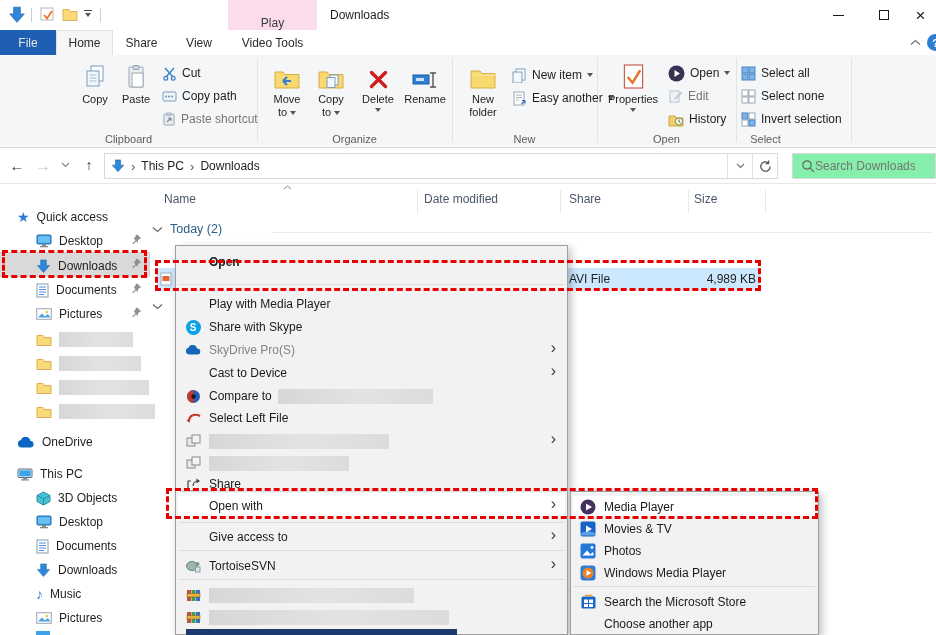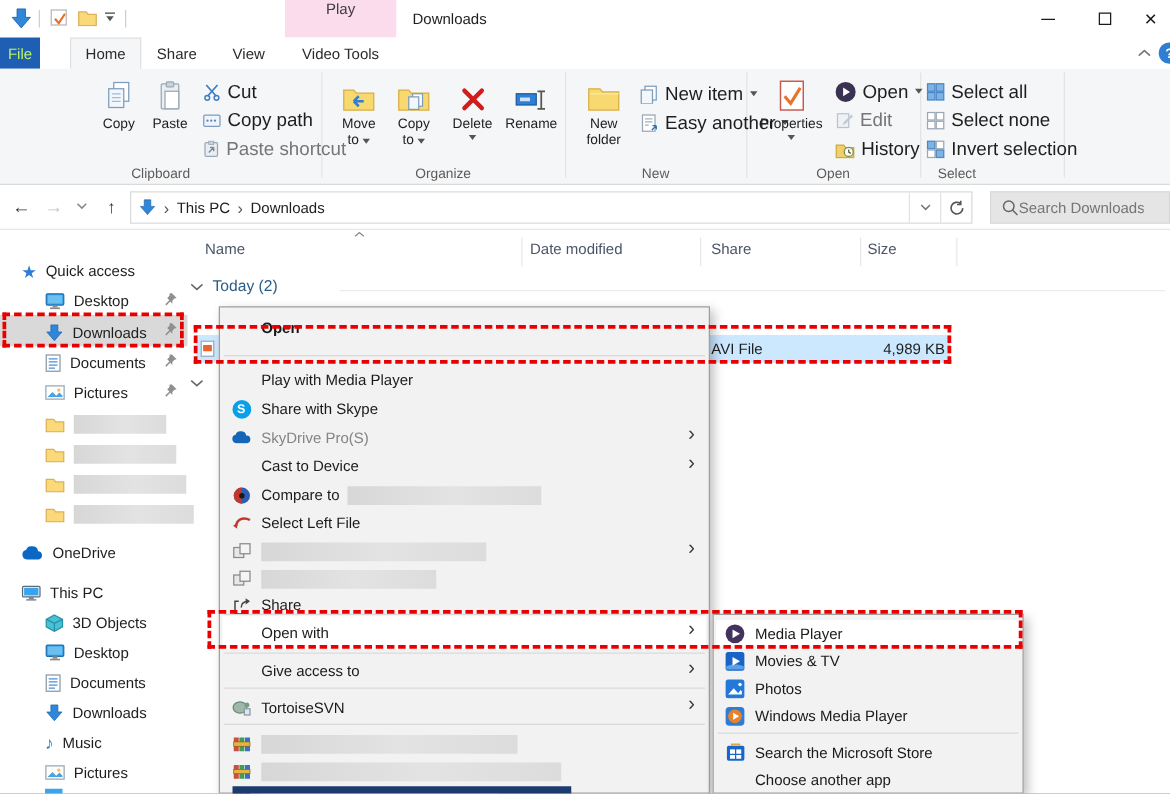--- a/index.html
+++ b/index.html
@@ -6,61 +6,61 @@
   html,body{background:#888}
   .win{position:relative;width:936px;height:635px;background:#fff;overflow:hidden;
        font-family:"Liberation Sans","DejaVu Sans",sans-serif;font-size:12px;color:#1e1e1e;}
   .abs{position:absolute}
   svg{display:block}
 
   
   .titlebar{position:absolute;inset:0 0 auto 0;height:30px;background:#fff}
   .qat-sep{position:absolute;top:8px;width:1px;height:14px;background:#cfcfcf}
   .play-tab{position:absolute;left:228px;top:0;width:89px;height:30px;background:#fbdcec;
-            display:flex;align-items:flex-start;justify-content:center;color:#3c3c3c}
+            display:flex;align-items:flex-end;justify-content:center;color:#3c3c3c}
   .win-title{position:absolute;left:330px;top:8px;color:#1e1e1e}
   .ctrl{position:absolute;top:0;width:44px;height:30px;display:flex;align-items:center;justify-content:center;color:#1a1a1a}
   .min-glyph{width:11px;height:1px;background:#1a1a1a}
   .max-glyph{width:10px;height:10px;border:1px solid #1a1a1a}
   .close-glyph{font-size:17px;line-height:1}
 
   
   .tabrow{position:absolute;top:30px;left:0;right:0;height:25px;background:#fff}
   .tab{position:absolute;top:0;height:25px;display:flex;align-items:center;justify-content:center;color:#2b2b2b}
-  .tab-file{left:0;width:32px;background:#1e5fb4;color:#bef264}
+  .tab-file{left:0;width:56px;background:#1e5fb4;color:#e5e5e5}
   .tab-home{left:56px;width:57px;background:#f5f6f7;border:1px solid #e1e1e1;border-bottom:none}
   .tab-share{left:113px;width:57px}
   .tab-view{left:170px;width:58px}
   .tab-video{left:228px;width:89px}
   .ribbon-collapse{position:absolute;left:910px;top:9px}
   .help-circle{position:absolute;left:927px;top:4px;width:17px;height:17px;border-radius:50%;
                background:#2e7ed3;color:#fff;font-size:11px;font-weight:bold;
                display:flex;align-items:center;justify-content:center}
 
   
   .ribbon{position:absolute;top:55px;left:0;right:0;height:93px;background:#f5f6f7;border-bottom:1px solid #dadada}
   .rsep{position:absolute;top:3px;width:1px;height:84px;background:#e4e4e4}
   .rgroup-label{position:absolute;bottom:2px;text-align:center;font-size:11px;color:#5c5c5c}
   .rlg{position:absolute;top:5px;display:flex;flex-direction:column;align-items:center;
        font-size:11px;line-height:1.2;text-align:center;color:#1e1e1e}
   .rlg .ic{height:30px;display:flex;align-items:flex-end;justify-content:center;margin-bottom:3px}
-  .rsm{position:absolute;display:flex;align-items:center;gap:5px;height:20px;font-size:15px;color:#1e1e1e}
+  .rsm{position:absolute;display:flex;align-items:center;gap:5px;height:20px;font-size:12px;color:#1e1e1e}
   .gray-t{color:#767676}
   .caret{width:0;height:0;border-left:3px solid transparent;border-right:3px solid transparent;border-top:4px solid #555;display:inline-block}
   .caret-row{display:flex;align-items:center;gap:3px}
 
   
   .addrbar{position:absolute;top:148px;left:0;right:0;height:36px;background:#fff;border-bottom:1px solid #e6e6e6}
   .navbtn{position:absolute;top:4px;width:26px;height:26px;display:flex;align-items:center;justify-content:center;font-size:15px;color:#333}
   .addrbox{position:absolute;left:104px;top:5px;width:674px;height:26px;background:#fff;border:1px solid #dadada;
            display:flex;align-items:center}
   .crumb-sep{color:#555;font-size:13px;padding:0 6px}
   .addr-right{position:absolute;right:0;top:0;height:24px;display:flex}
   .addr-rbtn{width:25px;height:24px;border-left:1px solid #e3e3e3;display:flex;align-items:center;justify-content:center}
-  .searchbox{position:absolute;left:792px;top:5px;width:144px;height:26px;background:#e5e5e5;border:1px solid #dadada;
+  .searchbox{position:absolute;left:792px;top:5px;width:144px;height:26px;background:#86efac;border:1px solid #dadada;
              display:flex;align-items:center;gap:0;padding:0 8px}
   .searchbox input{border:none;outline:none;font:inherit;color:#757575;width:100px;background:transparent}
 
   
   .side-item{position:absolute;height:22px;display:flex;align-items:center;gap:7px;color:#1e1e1e}
   .side-sel{position:absolute;left:0;top:252px;width:150px;height:25px;background:#d9d9d9}
   .pin-sm{position:absolute}
   .star{color:#2f7cd6;font-size:14px;line-height:1}
   .note{color:#2f7cd6;font-size:14px;line-height:1}
   .redact{background:linear-gradient(90deg,#d7d7d7,#e3e3e3 55%,#dcdcdc);height:15px}

